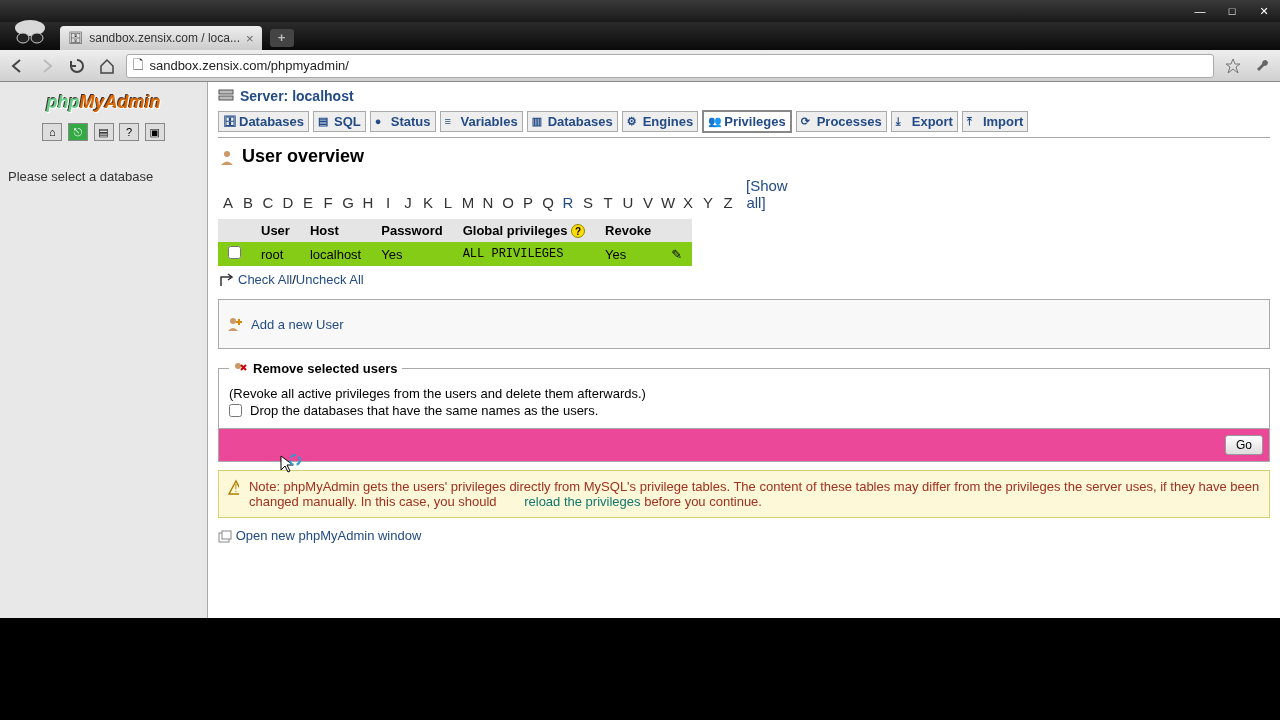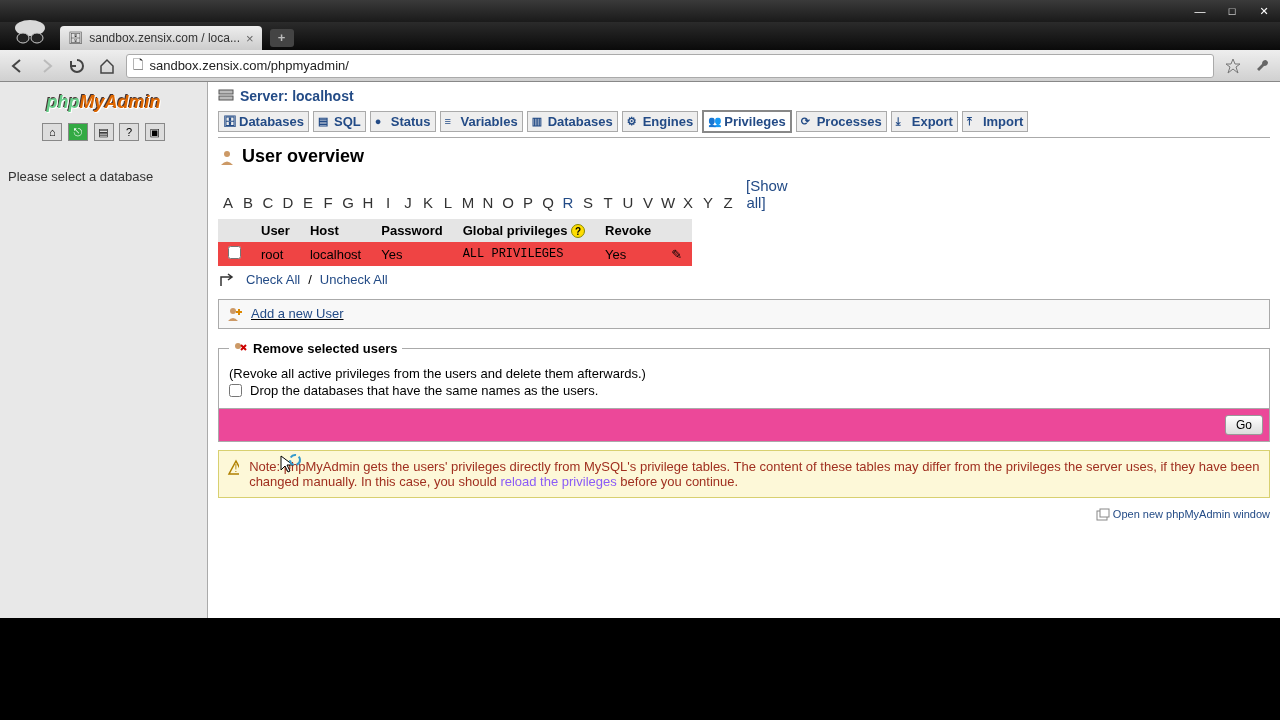--- a/index.html
+++ b/index.html
@@ -33,34 +33,34 @@
 .tab-item { display: inline-flex; align-items: center; gap: 2px; padding: 2px 4px; margin-right: 4px; border: 1px solid #aaa; background: #eee; font-size: 13px; font-weight: bold; color: #234b86; cursor: pointer; }
 .tab-item.active { border: 2px solid #888; background: #fff; }
 .tab-ico { width: 14px; height: 14px; display: inline-block; font-size: 11px; }
 h2.overview { font-size: 18px; font-weight: bold; margin: 8px 0 10px; display: flex; align-items: center; gap: 6px; }
 .alpha { margin: 4px 0 8px; font-size: 15px; }
 .alpha span { display: inline-block; width: 20px; text-align: center; color: #333; }
 .alpha .link { color: #234b86; cursor: pointer; }
 .alpha .showall { color: #234b86; cursor: pointer; margin-left: 8px; }
 .user-table { border-collapse: collapse; font-size: 13px; }
 .user-table th { background: #e5e5e5; padding: 4px 10px; text-align: left; font-weight: bold; }
-.user-table td { background: #ef4444; padding: 4px 10px; }
+.user-table td { background: #84cc16; padding: 4px 10px; }
 .user-table .mono { font-family: Liberation Mono, monospace; font-size: 12px; }
-.check-line { margin: 6px 0 12px; display: flex; align-items: center; gap: 8px; }
+.check-line { margin: 6px 0 12px; display: flex; align-items: center; gap: 0; }
 .check-line a { color: #234b86; text-decoration: none; cursor: pointer; }
 .arrow-up { width: 20px; height: 14px; display: inline-block; }
-.add-user-box { border: 1px solid #aaa; padding: 6px 8px; margin-bottom: 12px; display: flex; gap: 8px; background: #f8f8f8; text-decoration: underline; }
+.add-user-box { border: 1px solid #aaa; padding: 16px 8px; margin-bottom: 12px; display: flex; align-items: center; gap: 8px; background: #f8f8f8; }
 .add-user-box a { color: #234b86; text-decoration: none; cursor: pointer; }
 fieldset.remove { border: 1px solid #aaa; padding: 10px; margin-bottom: 0; }
 fieldset.remove legend { font-weight: bold; padding: 0 4px; display: flex; align-items: center; gap: 6px; }
 .go-row { border: 1px solid #aaa; border-top: none; padding: 6px; text-align: right; background: #ec4899; margin-bottom: 8px; }
 .go-btn { padding: 2px 10px; border: 1px solid #999; background: linear-gradient(#fff,#ddd); border-radius: 3px; cursor: pointer; font-size: 12px; }
 .note { border: 1px solid #d8d070; background: #fdf8d8; padding: 8px; display: flex; gap: 10px; color: #a03020; font-size: 13px; margin-bottom: 10px; }
-.note a { color: #8b5cf6; text-decoration: none; }
-.open-new { text-align: right; font-size: 11px; }
+.note a { color: #0f766e; text-decoration: none; margin-left: 24px; }
+.open-new { text-align: left; font-size: 13px; }
 .open-new a { color: #234b86; text-decoration: none; }
 .loading-cursor { position: absolute; left: 279px; top: 454px; pointer-events: none; }
 </style>
 </head>
 <body>
 
 <div class="titlebar">
   <div class="win-btn">—</div>
   <div class="win-btn">□</div>
   <div class="win-btn">✕</div>

